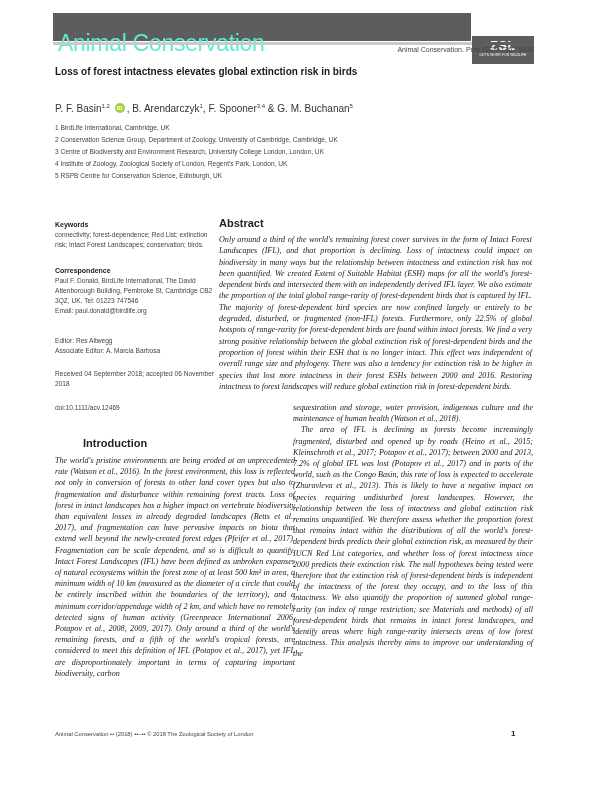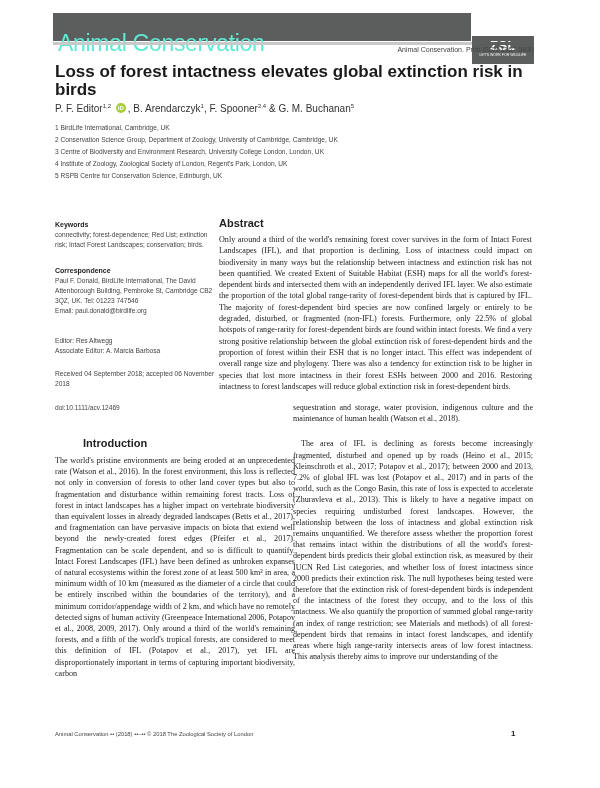--- a/index.html
+++ b/index.html
@@ -1,50 +1,50 @@
 <!DOCTYPE html>
 <html><head>
 <meta charset="utf-8">
 <style>
   html, body { margin:0; padding:0; background:#ffffff; }
   body { width:600px; height:788px; position:relative; overflow:hidden; color:#222; }
-  .serif { font-family: "Liberation Serif", "DejaVu Serif", serif; }
+  .serif { font-family: "Liberation Serif", "DejaVu Serif", serif; font-style: italic; }
   .sans { font-family: "Liberation Sans", "DejaVu Sans", sans-serif; }
 
   
   .journal-bar { position:absolute; left:53px; top:13px; width:418px; height:28px; background:#5c5e5e; }
   .journal-title { position:absolute; left:5px; top:16px; font-size:23px; color:#5eead4; letter-spacing:-0.3px; line-height:28px; white-space:nowrap; }
   .zsl-box { position:absolute; left:472px; top:13px; width:62px; height:28px; background:#5c5e5e;margin-top:23px; }
   .zsl-logo { position:absolute; left:0; right:0; top:3px; text-align:center; font-size:13px; font-weight:bold; color:#fff; letter-spacing:0.5px; line-height:13px; }
   .zsl-tag { position:absolute; left:0; right:0; top:17px; text-align:center; font-size:3.5px; color:#fff; line-height:4px; }
   .journal-rule { position:absolute; left:53px; top:42px; width:481px; height:3px; background:#c8c9c9; }
   .journal-rule-dark { position:absolute; left:472px; top:42px; width:62px; height:3px; background:#5c5e5e; }
   .issn { position:absolute; right:66px; top:46px; font-size:7px; color:#444; white-space:nowrap; }
 
   
-  .paper-title { position:absolute; left:55px; top:63px; width:480px; font-size:17px; font-weight:bold; line-height:18px; color:#1a1a1a; }
+  .paper-title { position:absolute; left:55px; top:63px; width:480px; font-size:10px; font-weight:bold; line-height:18px; color:#1a1a1a; }
   .authors { position:absolute; left:55px; top:103px; font-size:10px; color:#333; white-space:nowrap; }
   .authors sup { font-size:6px; }
   .orcid { display:inline-block; width:10px; height:10px; border-radius:50%; background:#a6ce39; vertical-align:-1px; margin:0 2px; position:relative; }
   .orcid span { position:absolute; left:0; right:0; top:0; font-size:6px; color:#fff; text-align:center; line-height:10px; font-weight:bold; }
   .affils { position:absolute; left:55px; top:122px; font-size:6.6px; color:#444; line-height:12px; }
 
   
   .meta { position:absolute; left:55px; width:160px; font-size:6.6px; color:#444; line-height:10px; }
   .meta-head { font-weight:bold; color:#222; font-size:7px; }
 
   
   .abstract-head { position:absolute; left:219px; top:217px; font-size:11px; font-weight:bold; color:#222;text-align:right; }
   .abstract-body { position:absolute; left:219px; top:234px; width:313px; font-size:8.1px; line-height:11.3px; text-align:justify; color:#222; }
 
   
   .intro-head { position:absolute; left:55px; top:437px; font-size:11px; font-weight:bold; color:#222;margin-left:28px; }
   .col { position:absolute; width:240px; font-size:8.1px; line-height:11.2px; text-align:justify; color:#222; }
   .col p { margin:0; }
-  .col p.indent { text-indent:8px;margin-top:14px; }
+  .col p.indent { text-indent:8px; }
   .col-left { left:55px; top:455px; }
   .col-right { left:293px; top:402px; }
 
   
   .footer { position:absolute; left:55px; top:731px; font-size:5.8px; color:#444; white-space:nowrap; }
   .page-num { position:absolute; left:511px; top:729px; font-size:8px; font-weight:bold; color:#222; }
 </style>
 </head>
 <body>
 
@@ -55,21 +55,21 @@
   <div class="zsl-logo sans">ZSL</div>
   <div class="zsl-tag sans">LET'S WORK FOR WILDLIFE</div>
 </div>
 <div class="journal-rule"></div>
 <div class="journal-rule-dark"></div>
 <div class="issn sans">Animal Conservation. Print ISSN 1367-9430</div>
 
 <div class="paper-title sans">Loss of forest intactness elevates global extinction risk in birds</div>
 
 <div class="authors sans">
-  <span>P. F. Editor</span><sup>1,2</sup>
+  <span>P. F. Basin</span><sup>1,2</sup>
   <span class="orcid"><span>iD</span></span><span>, </span><span>B. Arendarczyk</span><sup>1</sup><span>, </span><span>F. Spooner</span><sup>3,4</sup><span> &amp; </span><span>G. M. Buchanan</span><sup>5</sup>
 </div>
 
 <div class="affils sans">
   <div>1 BirdLife International, Cambridge, UK</div>
   <div>2 Conservation Science Group, Department of Zoology, University of Cambridge, Cambridge, UK</div>
   <div>3 Centre of Biodiversity and Environment Research, University College London, London, UK</div>
   <div>4 Institute of Zoology, Zoological Society of London, Regent's Park, London, UK</div>
   <div>5 RSPB Centre for Conservation Science, Edinburgh, UK</div>
 </div>

